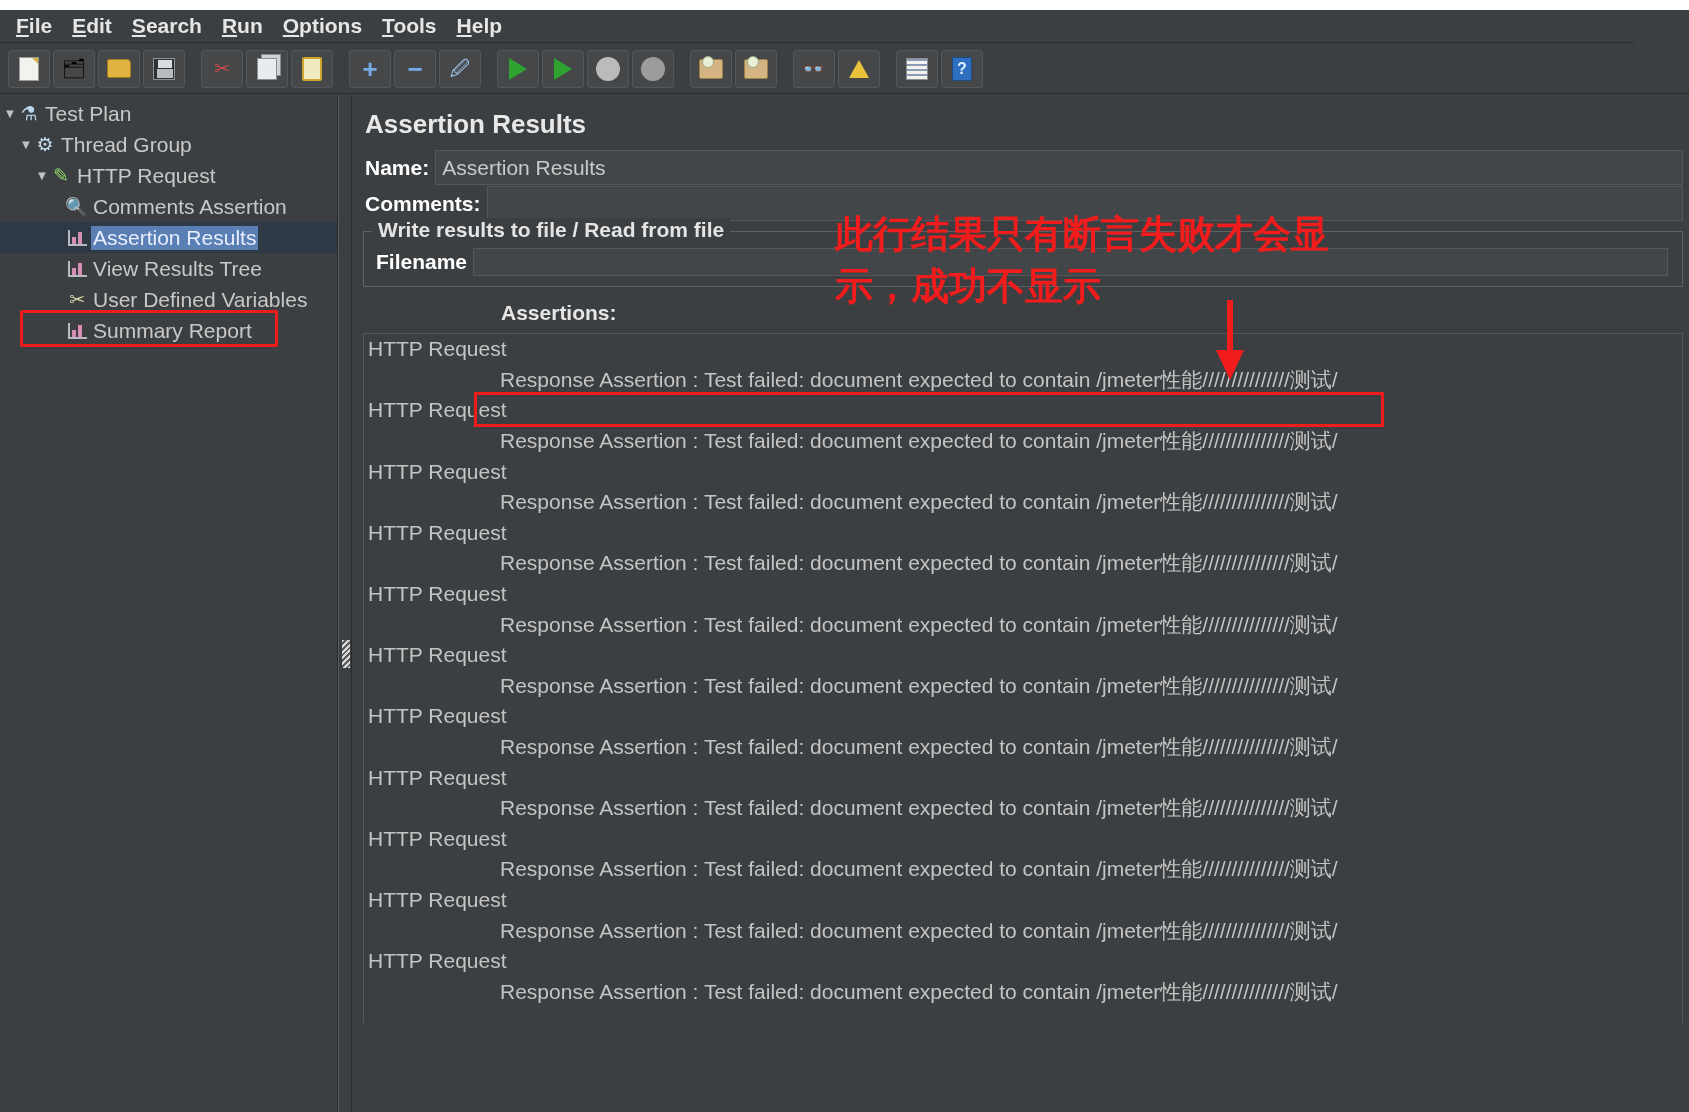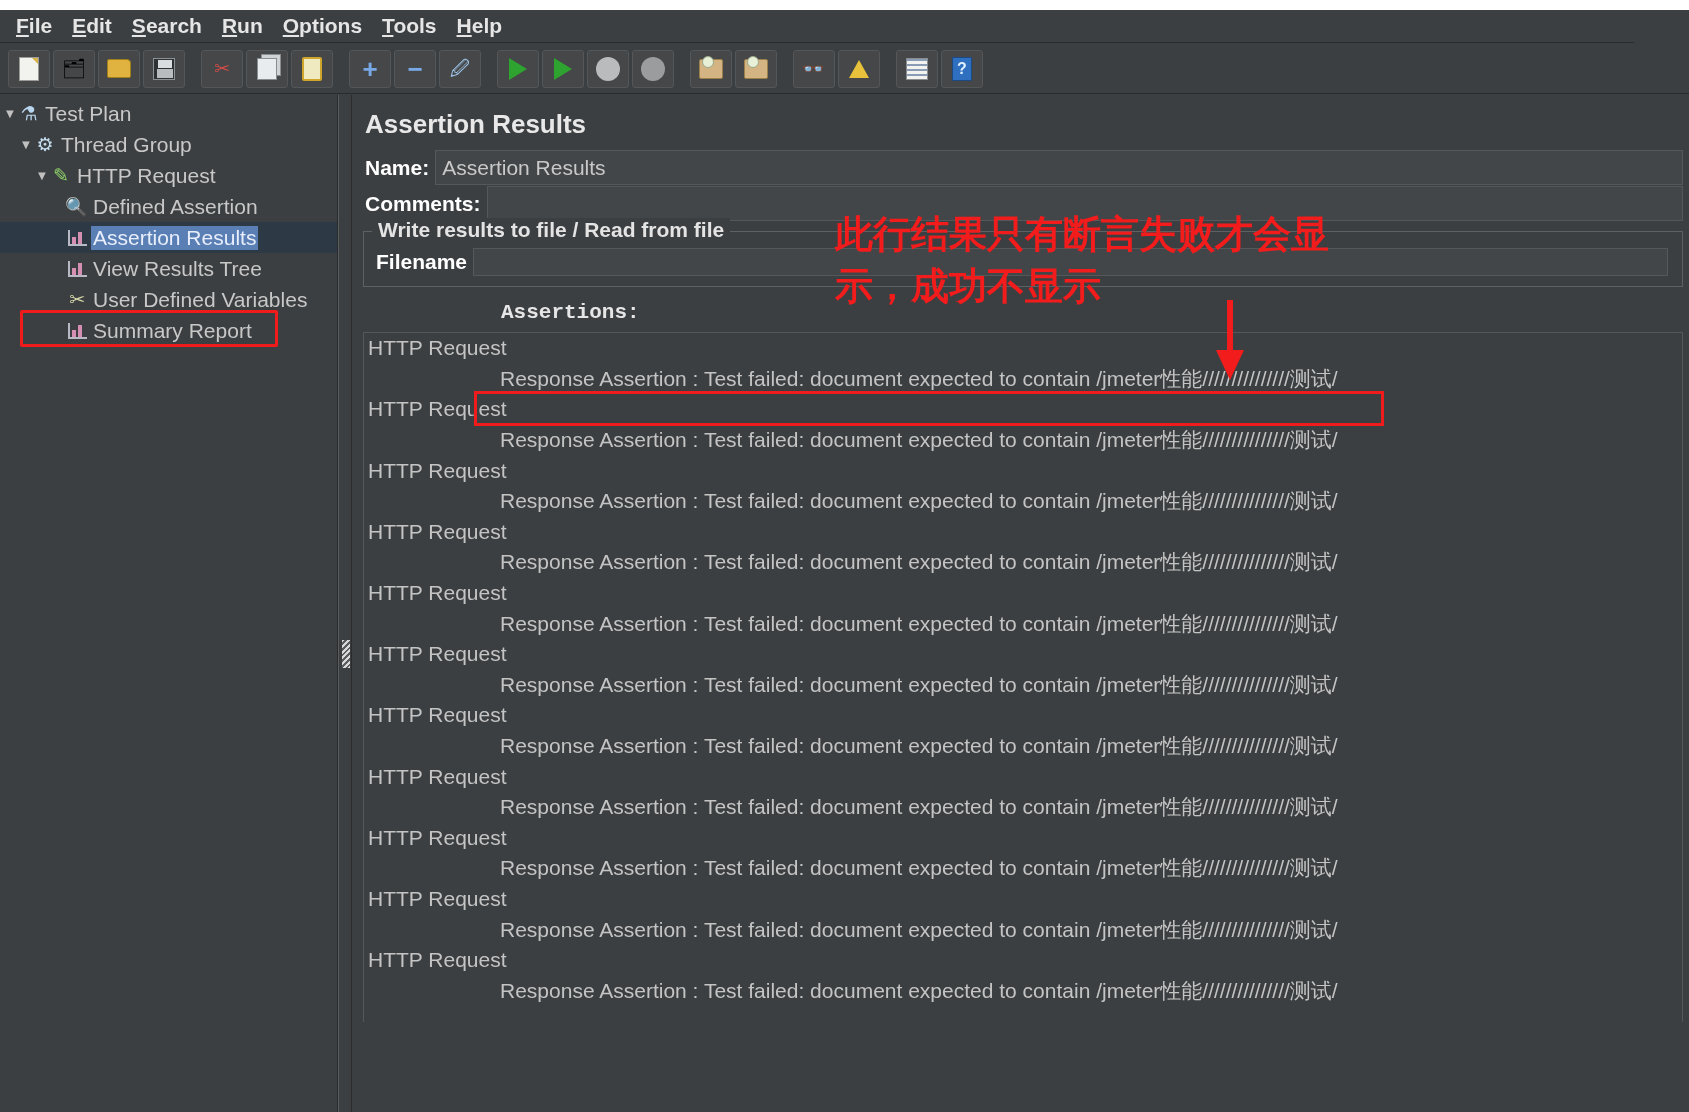--- a/index.html
+++ b/index.html
@@ -190,21 +190,20 @@
     white-space: nowrap;
   }
   .group-row { display: flex; align-items: stretch; height: 28px; }
 
   
   .assert-head {
     color: #e6e6e6;
     font-size: 21px;
     font-weight: bold;
     padding: 14px 0 8px 140px;
-    font-family: Liberation Mono, monospace;
   }
 
   
   .results {
     position: relative;
     margin: 0 6px 0 2px;
     border: 1px solid #55585a;
     border-bottom: none;
     background: #3c3f41;
     height: 690px;
@@ -404,21 +403,21 @@
           <span class="lbl">HTTP Request</span>
         </div>
         <div class="tree-row">
           <span class="tspacer"></span>
           <span class="tspacer"></span>
           <span class="tspacer"></span>
           <span class="twisty"></span>
           <span class="ticon">
             <span class="ico-magni">🔍</span>
           </span>
-          <span class="lbl">Defined Assertion</span>
+          <span class="lbl">Comments Assertion</span>
         </div>
         <div class="tree-row selected">
           <span class="tspacer"></span>
           <span class="tspacer"></span>
           <span class="tspacer"></span>
           <span class="twisty"></span>
           <span class="ticon">
             <span class="ico-chart"></span>
           </span>
           <span class="lbl">Assertion Results</span>

